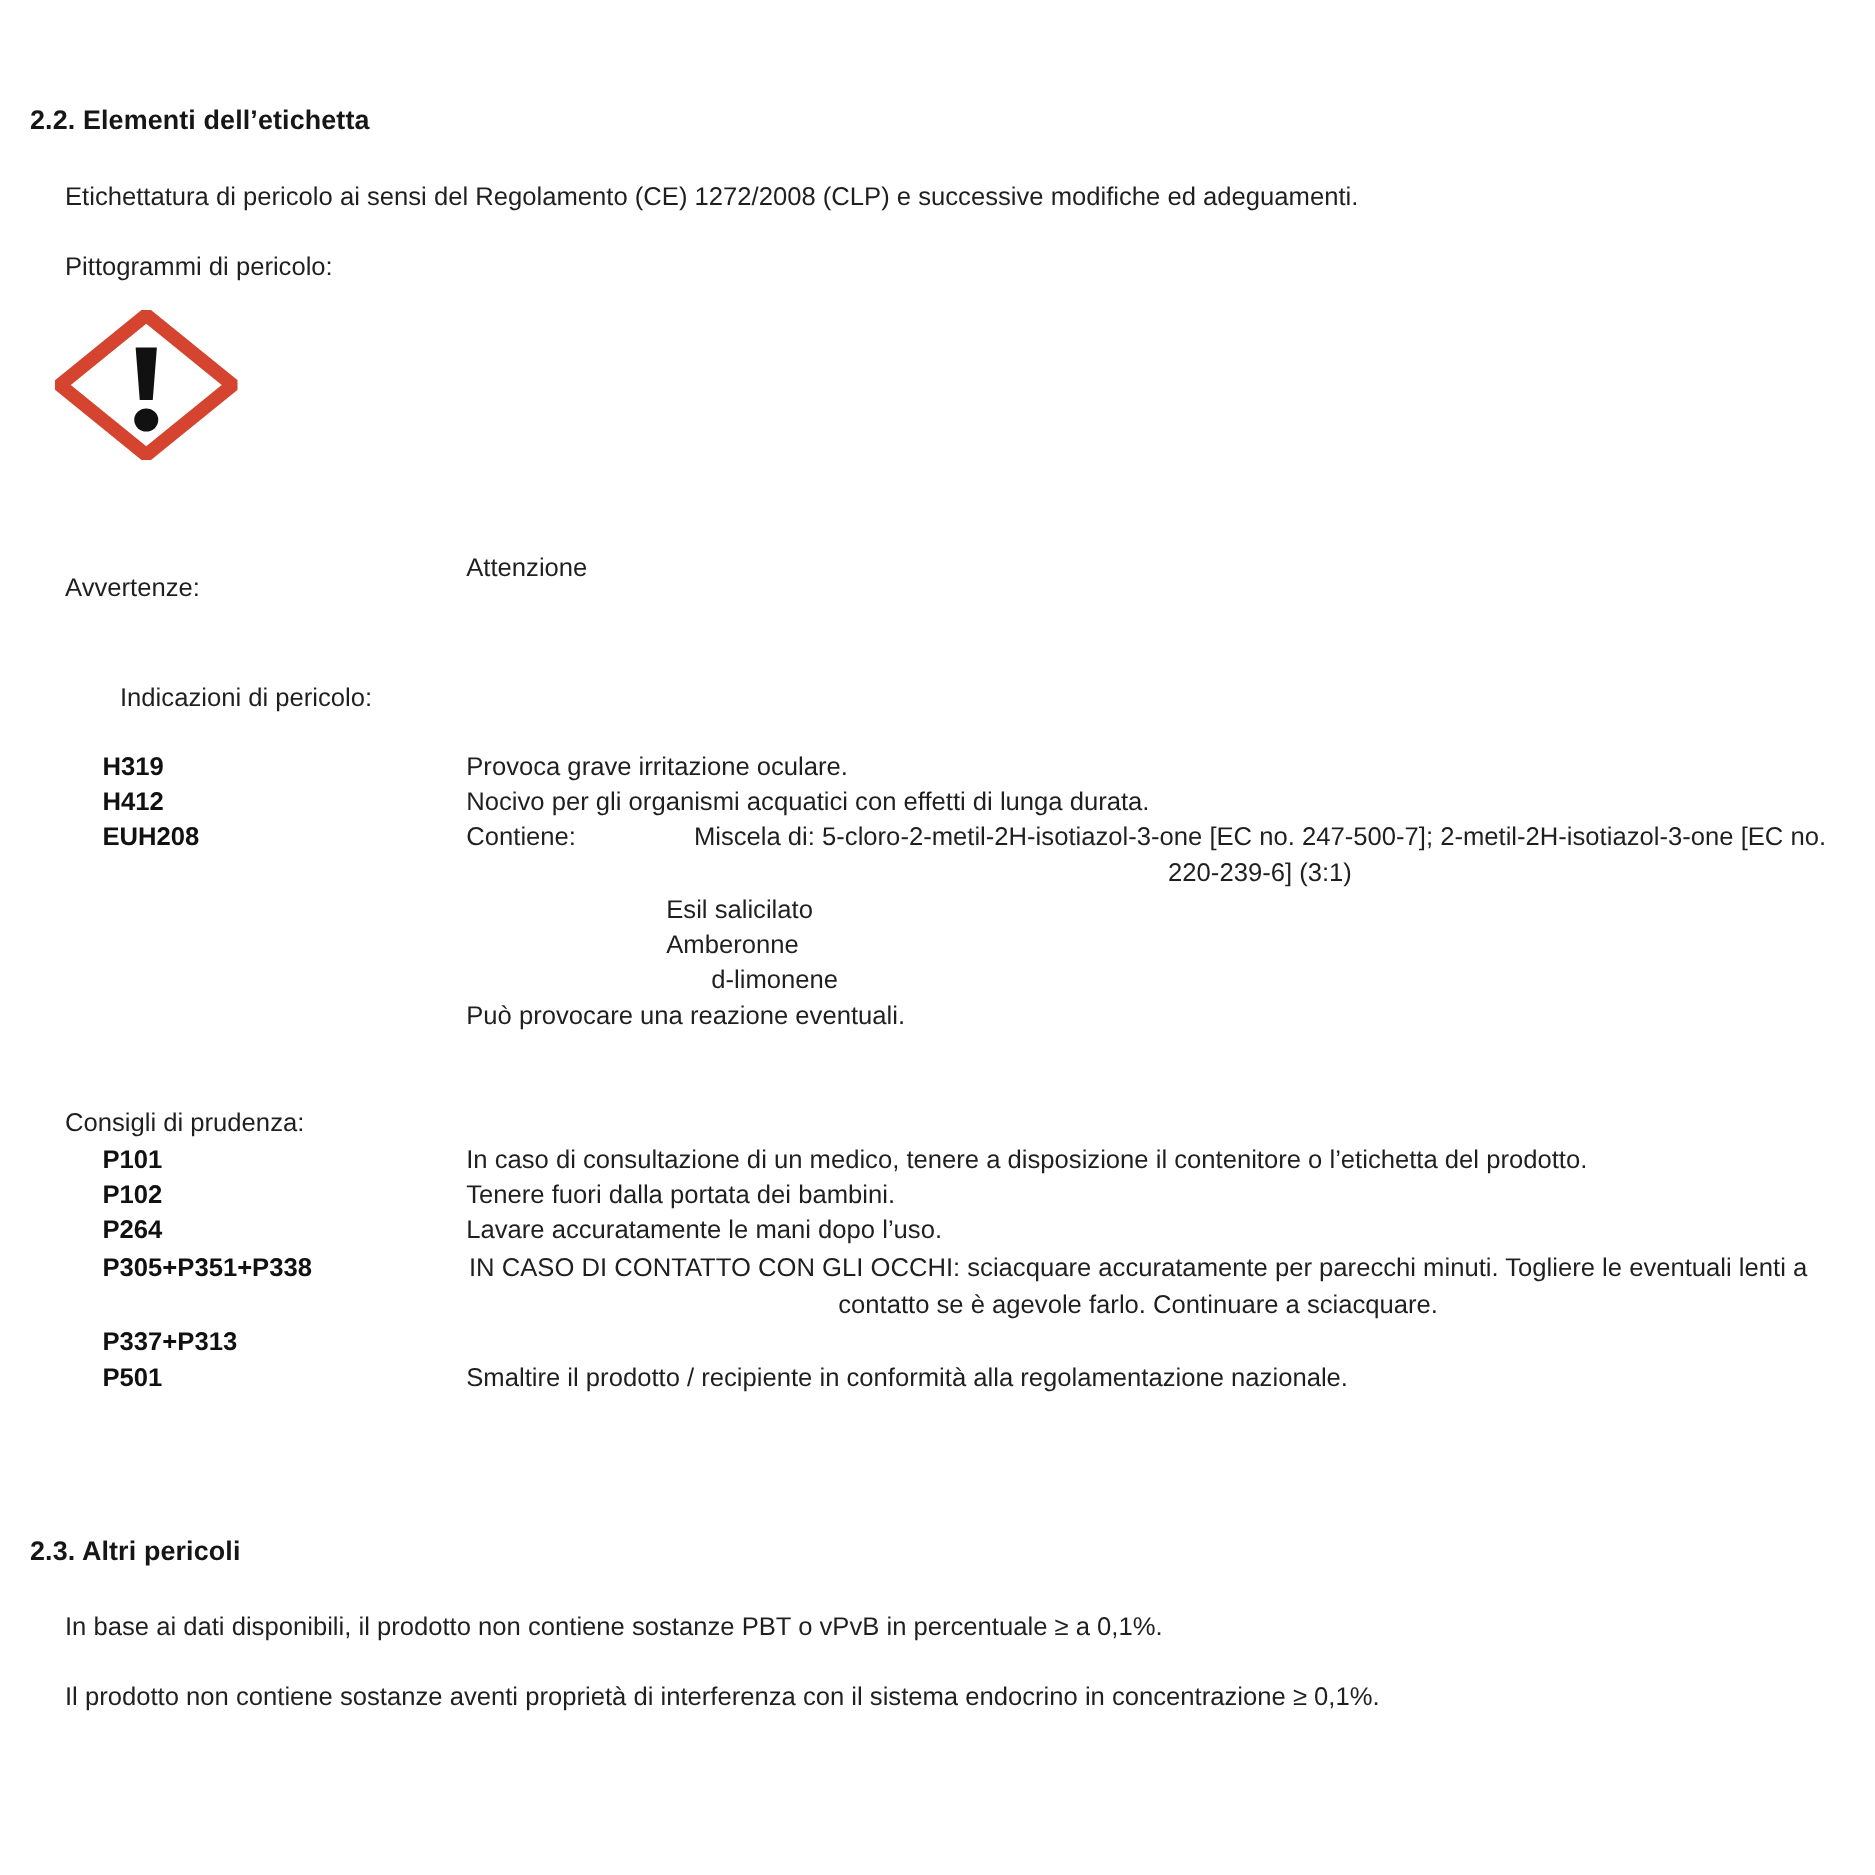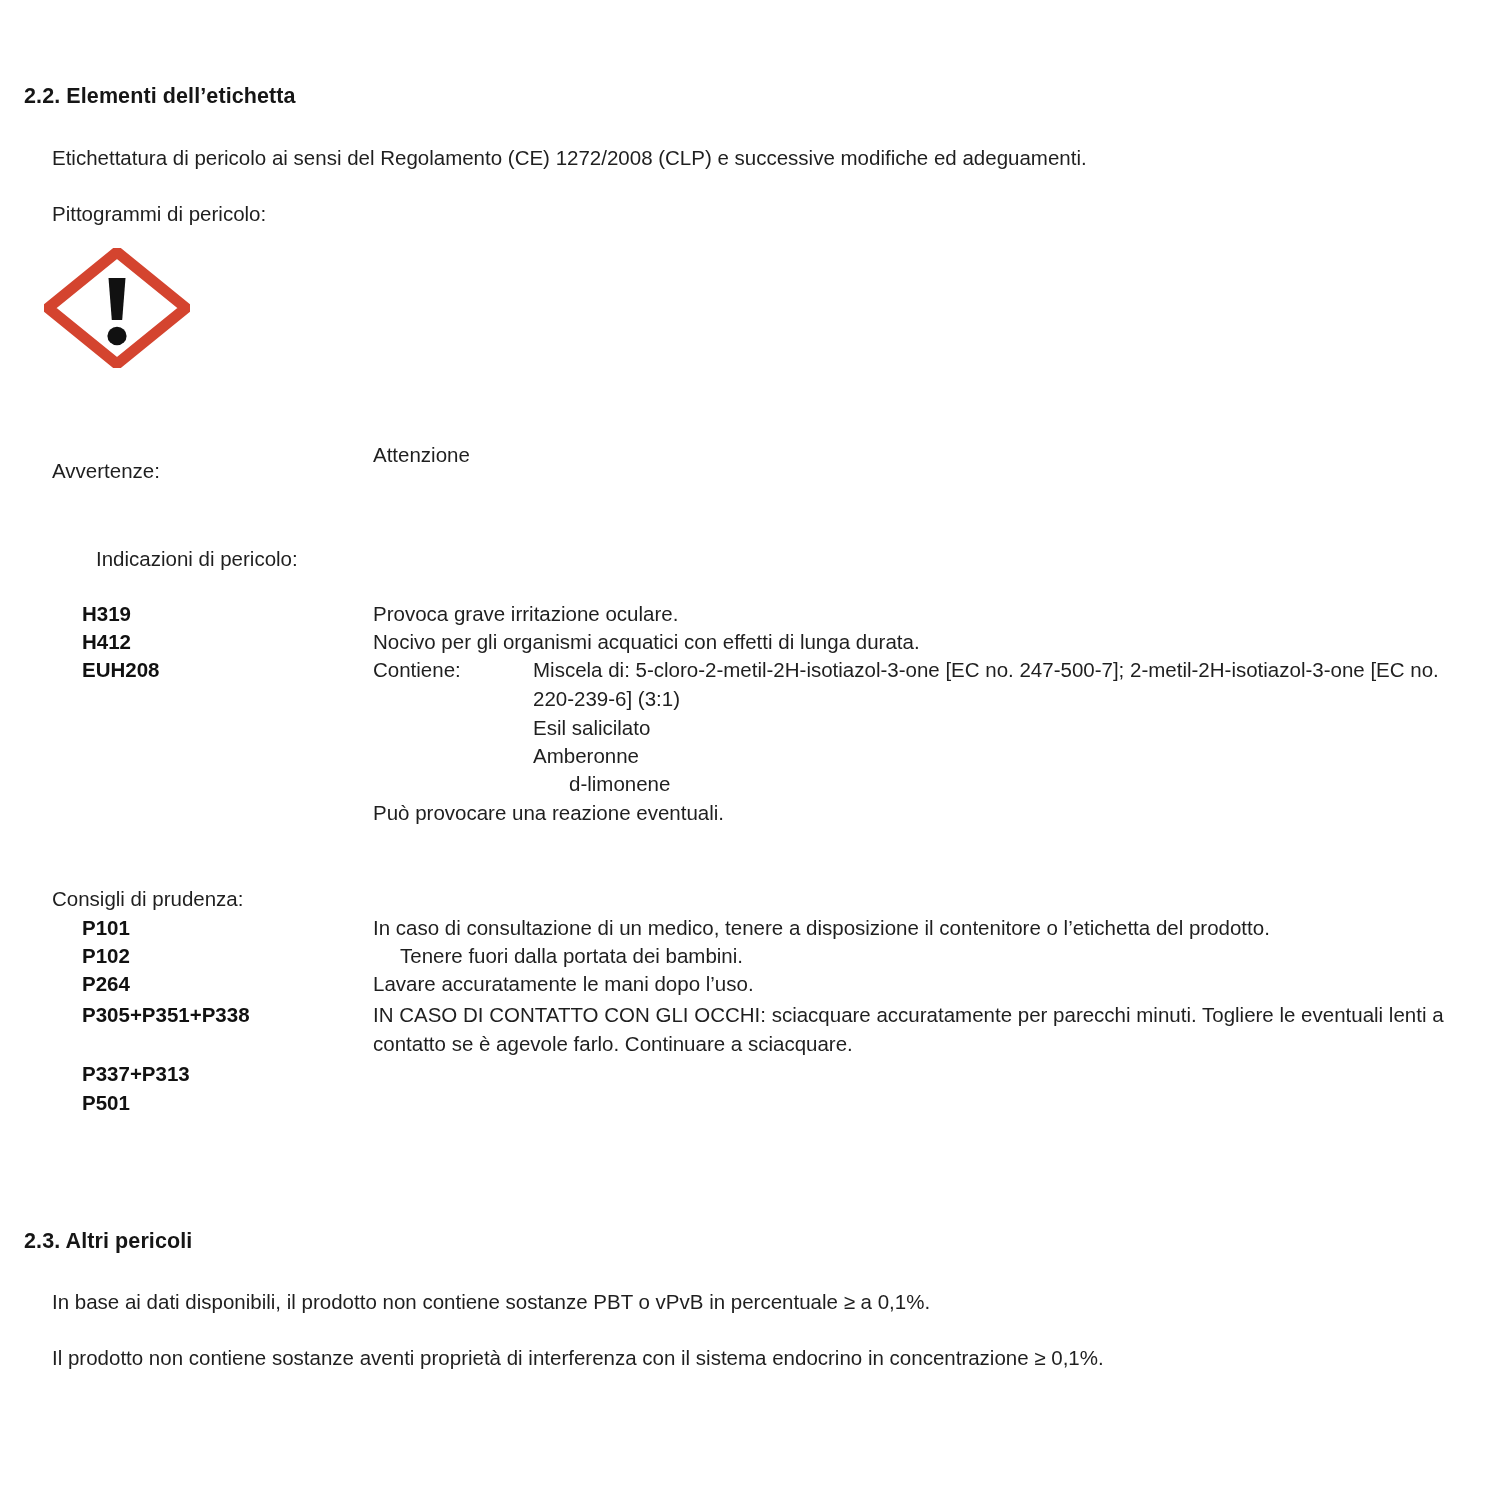--- a/index.html
+++ b/index.html
@@ -15,20 +15,21 @@
     color: #1b1b1b;
     -webkit-font-smoothing: antialiased;
   }
 
   .page {
     position: relative;
     width: 1500px;
     height: 1500px;
     box-sizing: border-box;
     overflow: hidden;
+    text-align: center;
   }
 
   
   .section-heading {
     position: absolute;
     font-size: 21.5px;
     font-weight: bold;
     letter-spacing: 0.1px;
     color: #161616;
     white-space: nowrap;
@@ -129,31 +130,32 @@
   <div class="sub-col" style="left:533px; top:769px;margin-left:36px;">d-limonene</div>
 
   <div class="text-col" style="left:373px; top:798px;">Può provocare una reazione eventuali.</div>
 
   <div class="label-left" style="left:52px; top:884px;">Consigli di prudenza:</div>
 
   <div class="code-col" style="left:82px; top:913px;">P101</div>
   <div class="text-col" style="left:373px; top:913px;">In caso di consultazione di un medico, tenere a disposizione il contenitore o l’etichetta del prodotto.</div>
 
   <div class="code-col" style="left:82px; top:941px;">P102</div>
-  <div class="text-col" style="left:373px; top:941px;margin-left:27px;">Tenere fuori dalla portata dei bambini.</div>
+  <div class="text-col" style="left:373px; top:941px;">Tenere fuori dalla portata dei bambini.</div>
 
   <div class="code-col" style="left:82px; top:969px;">P264</div>
   <div class="text-col" style="left:373px; top:969px;">Lavare accuratamente le mani dopo l’uso.</div>
 
   <div class="code-col" style="left:82px; top:1000px;">P305+P351+P338</div>
   <div class="text-col wrap" style="left:373px; top:1000px;">IN CASO DI CONTATTO CON GLI OCCHI: sciacquare accuratamente per parecchi minuti. Togliere le eventuali lenti a contatto se è agevole farlo. Continuare a sciacquare.</div>
 
   <div class="code-col" style="left:82px; top:1059px;">P337+P313</div>
 
   <div class="code-col" style="left:82px; top:1088px;">P501</div>
+  <div class="text-col" style="left:373px; top:1088px;">Smaltire il prodotto / recipiente in conformità alla regolamentazione nazionale.</div>
 
   <div class="section-heading" style="left:24px; top:1229px;">2.3. Altri pericoli</div>
 
   <div class="para" style="left:52px; top:1287px;">In base ai dati disponibili, il prodotto non contiene sostanze PBT o vPvB in percentuale ≥ a 0,1%.</div>
 
   <div class="para" style="left:52px; top:1343px;">Il prodotto non contiene sostanze aventi proprietà di interferenza con il sistema endocrino in concentrazione ≥ 0,1%.</div>
 
 </div>
 
 </body></html>

